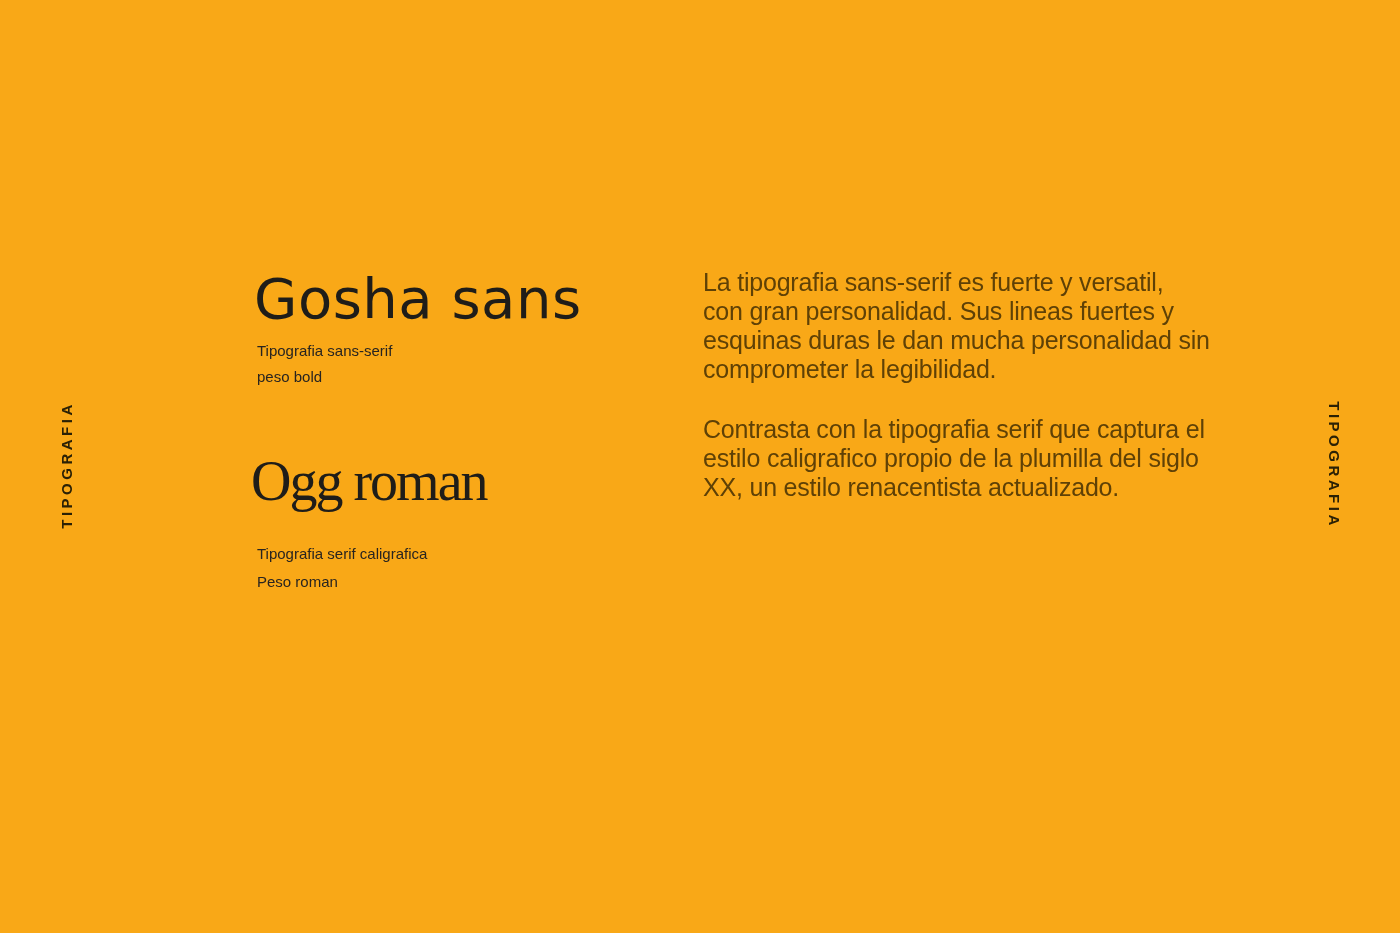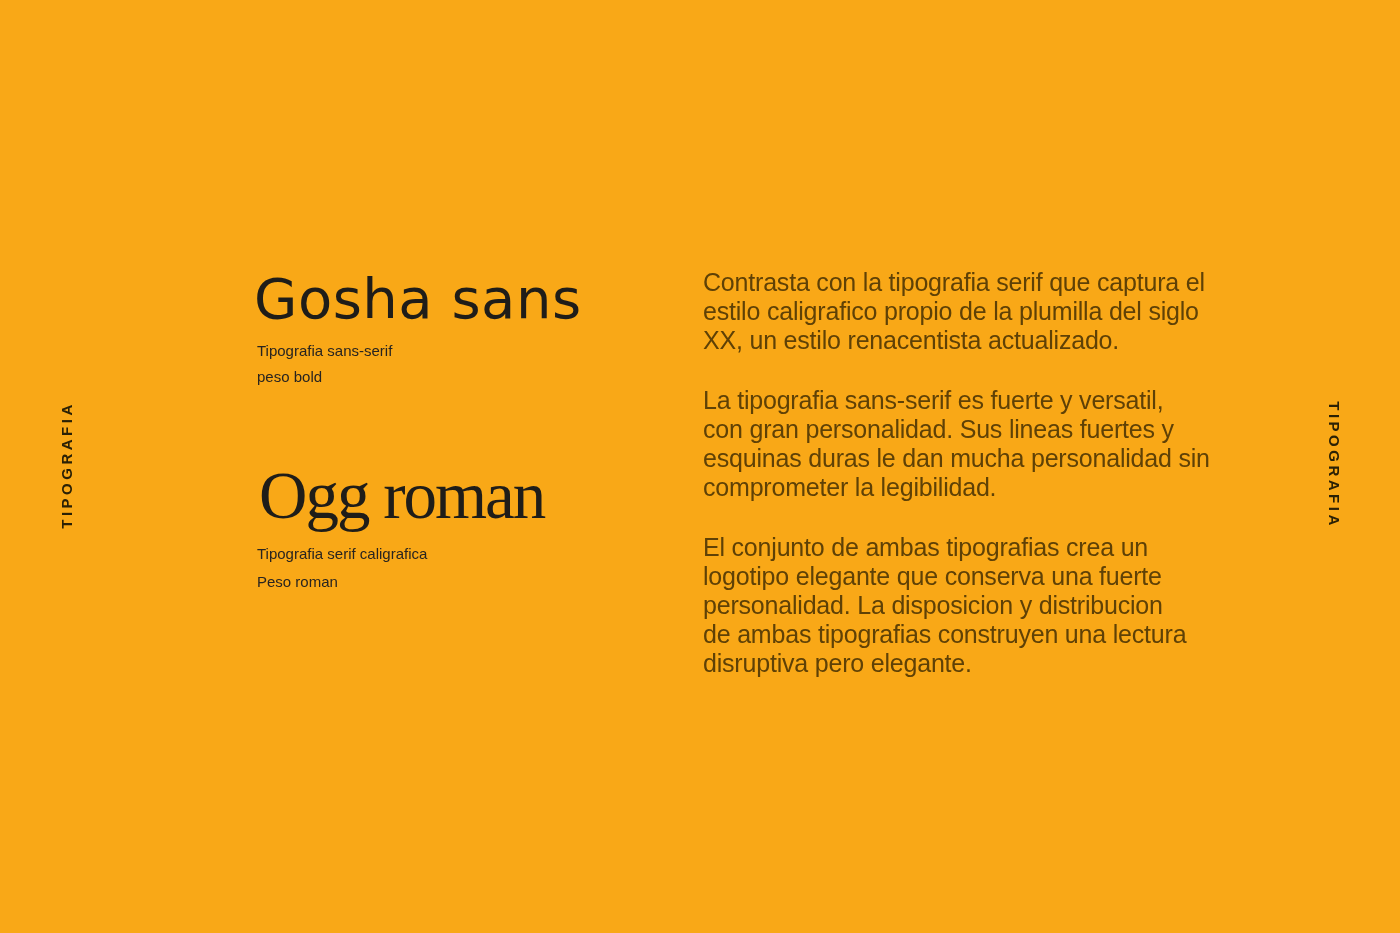--- a/index.html
+++ b/index.html
@@ -51,24 +51,24 @@
     line-height: 26px;
     color: var(--subtitle);
     white-space: pre-line;
   }
   .meta.meta-gosha { top: 337px; }
   .meta.meta-ogg   { top: 539px; line-height: 28px; }
 
   .title-ogg {
     position: absolute;
     left: 251px; top: 452px;
-    margin: 8px;
+    margin: 0;
     font-family: "Liberation Serif", serif;
     font-weight: 400;
-    font-size: 67px;
+    font-size: 56px;
     line-height: 1.05;
     letter-spacing: -2px;
     color: var(--heading);
   }
 
   .bodycol {
     position: absolute;
     left: 703px; top: 268px;
     width: 560px;
     color: var(--body);
@@ -95,27 +95,22 @@
 
   <p class="meta meta-gosha">Tipografia sans-serif
 peso bold</p>
 
   <h2 class="title-ogg">Ogg roman</h2>
 
   <p class="meta meta-ogg">Tipografia serif caligrafica
 Peso roman</p>
 
   <div class="bodycol">
-    <p>Contrasta con la tipografia serif que captura el
-estilo caligrafico propio de la plumilla del siglo
-XX, un estilo renacentista actualizado.</p>
     <p>La tipografia sans-serif es fuerte y versatil,
 con gran personalidad. Sus lineas fuertes y
 esquinas duras le dan mucha personalidad sin
 comprometer la legibilidad.</p>
-    <p>El conjunto de ambas tipografias crea un
-logotipo elegante que conserva una fuerte
-personalidad. La disposicion y distribucion
-de ambas tipografias construyen una lectura
-disruptiva pero elegante.</p>
+    <p>Contrasta con la tipografia serif que captura el
+estilo caligrafico propio de la plumilla del siglo
+XX, un estilo renacentista actualizado.</p>
   </div>
 
 </div>
 
 </body></html>

